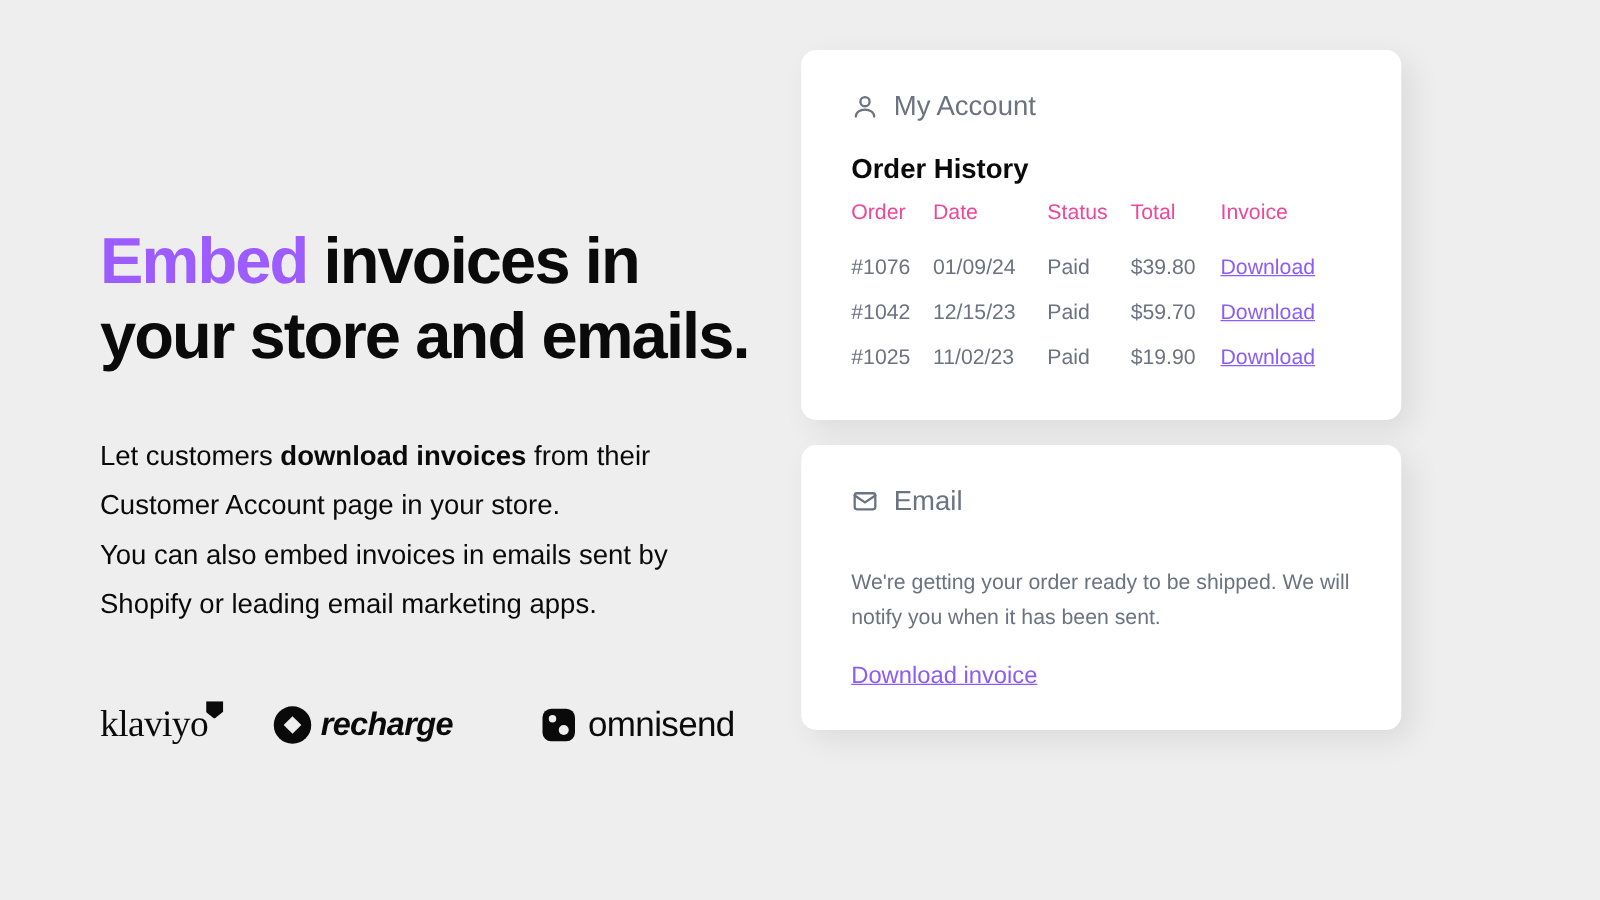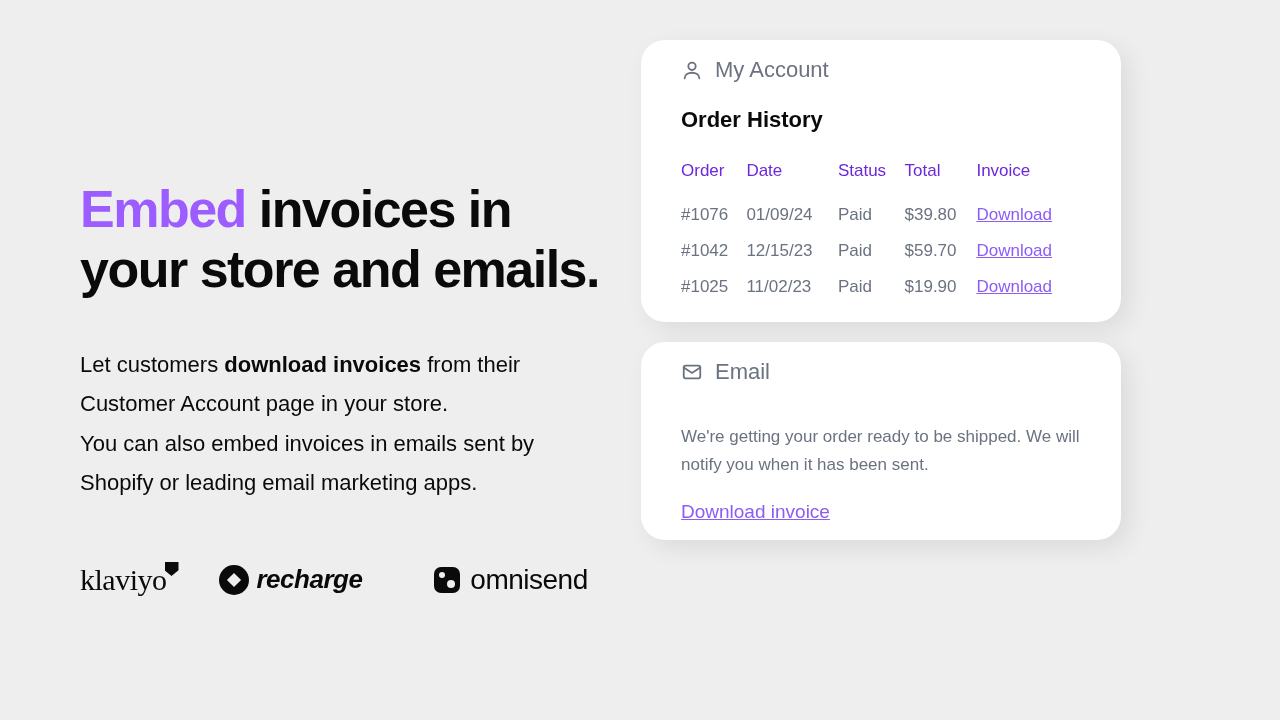--- a/index.html
+++ b/index.html
@@ -115,48 +115,48 @@
 
   .right {
     width: 560px;
     padding: 40px 80px 40px 0;
     display: flex;
     flex-direction: column;
     gap: 20px;
   }
   .card {
     background: #ffffff;
-    border-radius: 24px;
-    padding: 17px 40px;
+    border-radius: 12px;
+    padding: 32px 40px;
     box-shadow: 8px 8px 24px rgba(0,0,0,0.08);
   }
   .card-header {
     display: flex;
     align-items: center;
     gap: 12px;
     color: #6b7280;
     font-size: 22px;
     margin-bottom: 24px;
   }
   .card-header svg { width: 22px; height: 22px; stroke: #6b7280; }
   .section-title {
     font-size: 22px;
     font-weight: 700;
     color: #0a0a0a;
-    margin-bottom: 28px;
+    margin-bottom: 12px;
   }
   table {
     width: 100%;
     border-collapse: collapse;
     font-size: 17px;
   }
   th {
     text-align: left;
     font-weight: 500;
-    color: #6d28d9;
+    color: #ec4899;
     padding-bottom: 16px;
   }
   td {
     color: #6b7280;
     padding: 8px 0;
   }
   .dl-link {
     color: #8b5cf6;
     text-decoration: underline;
     cursor: pointer;

